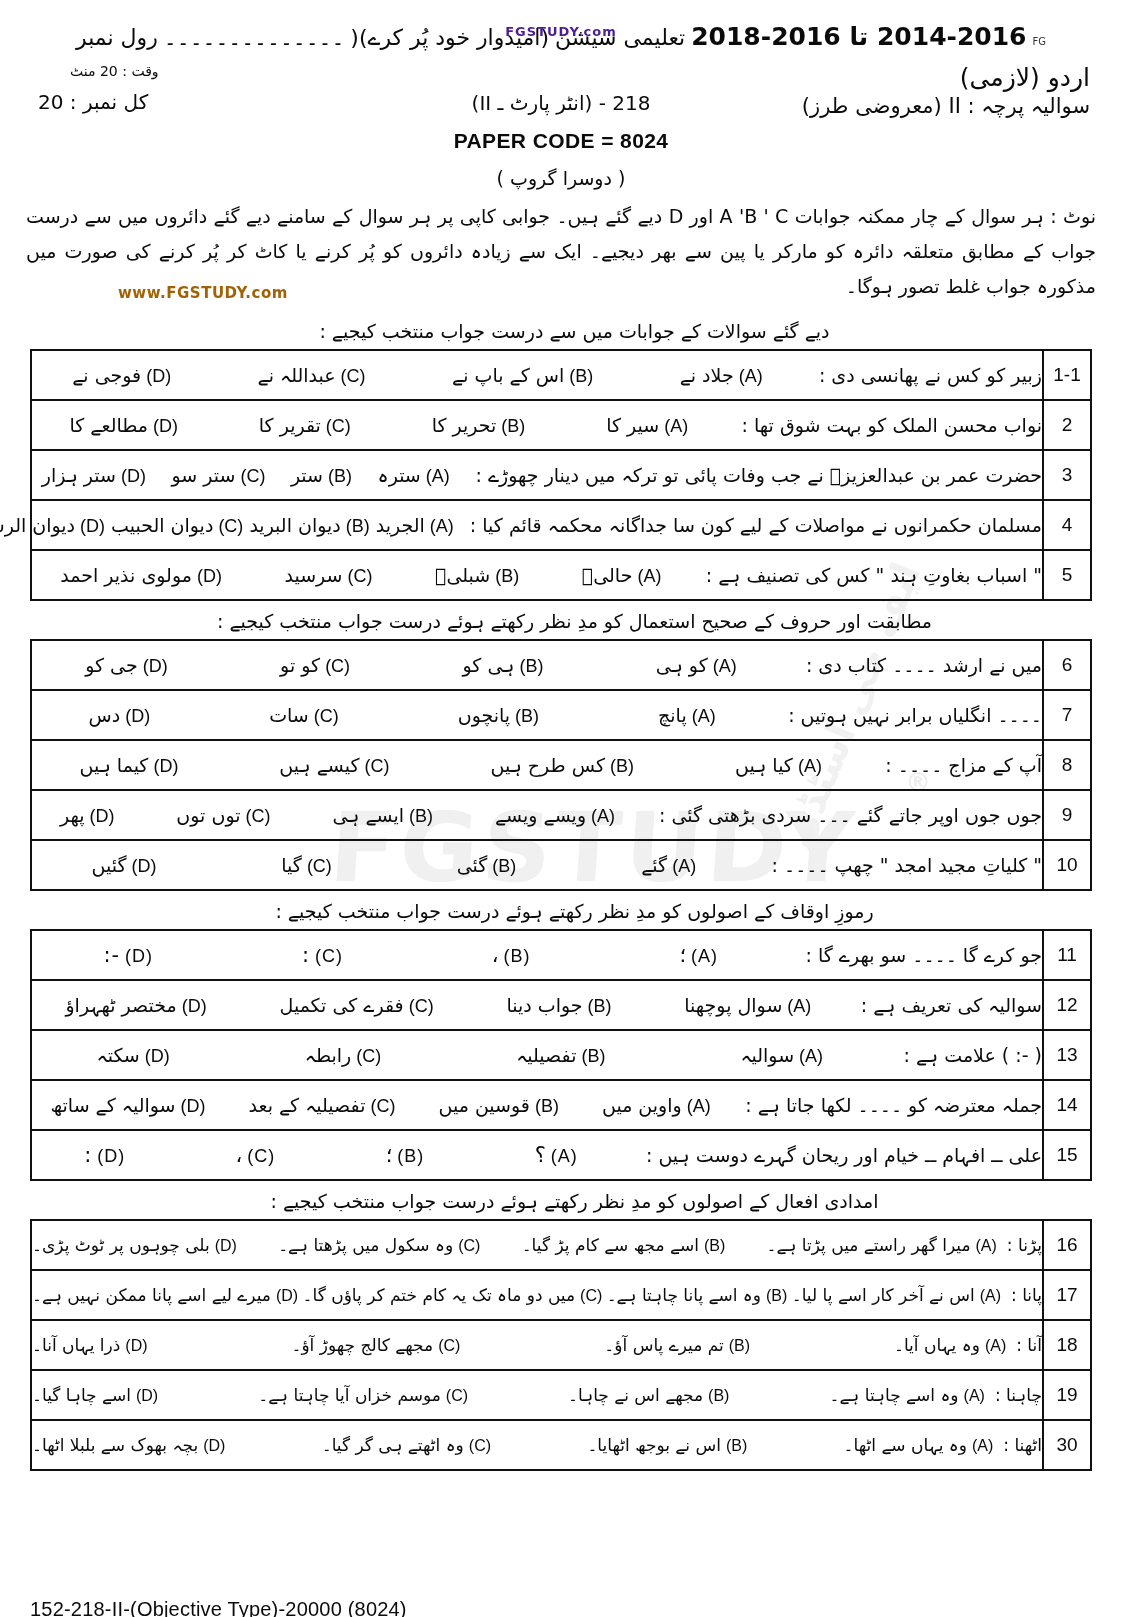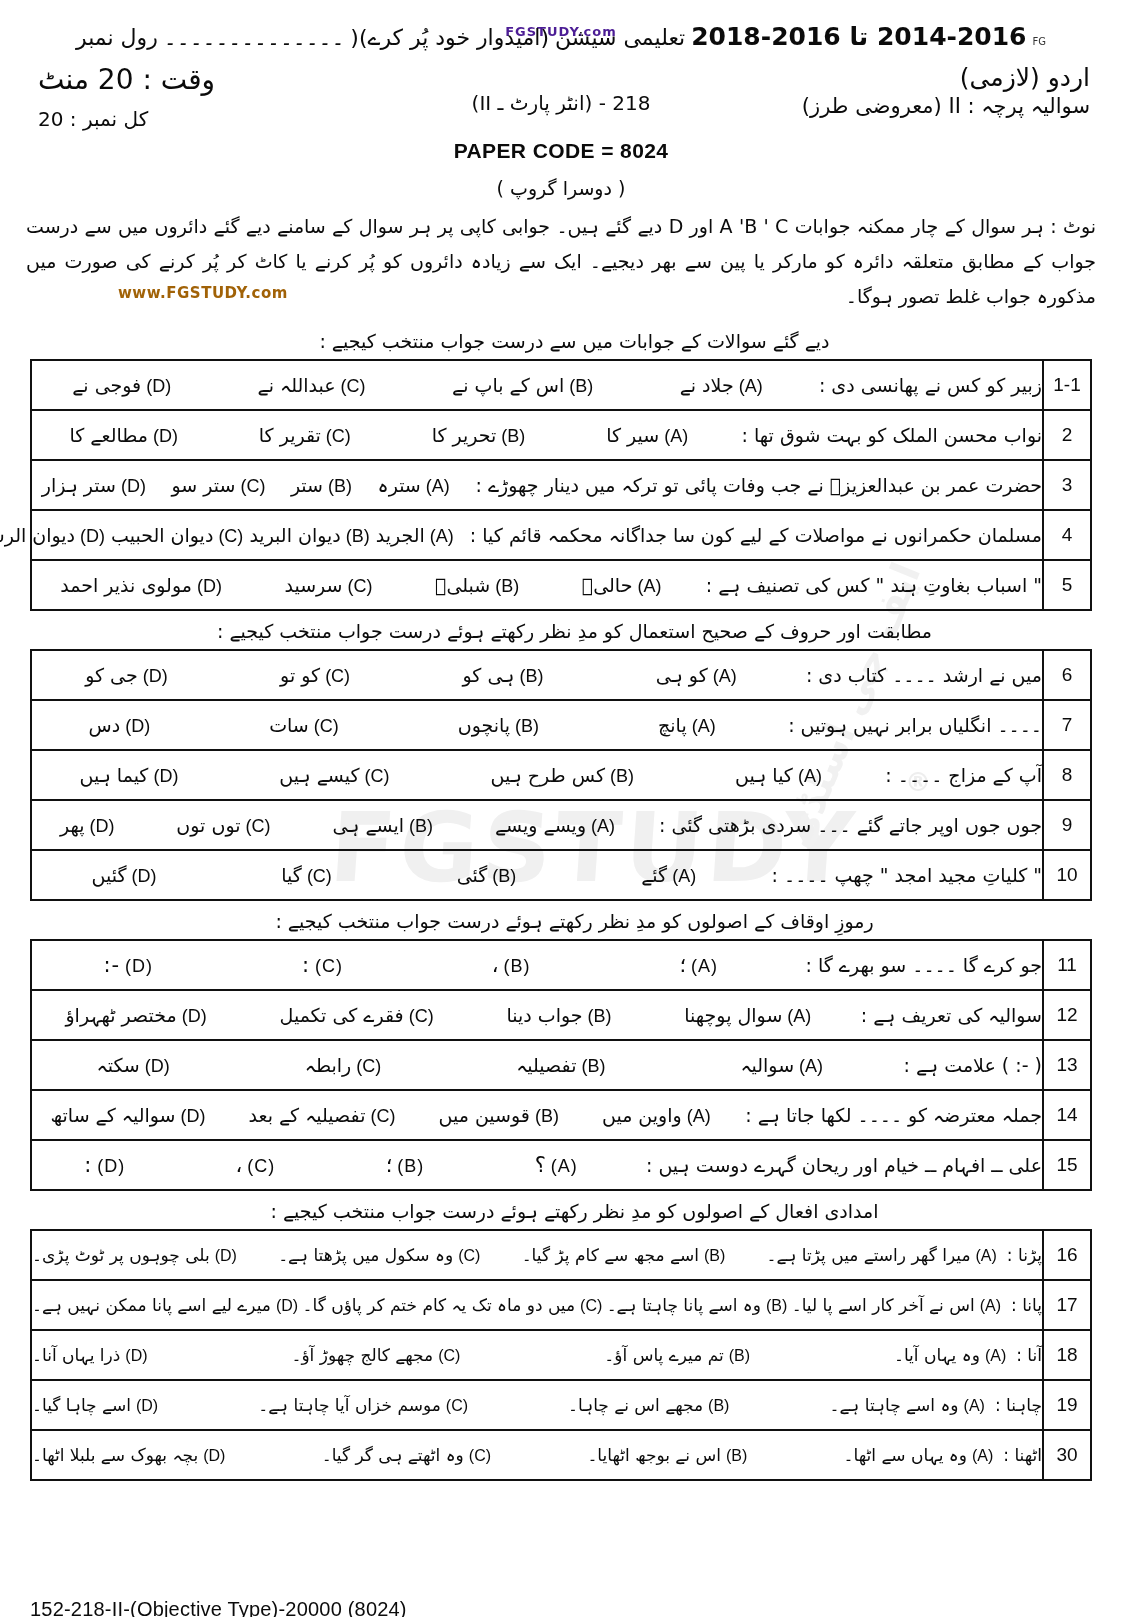--- a/index.html
+++ b/index.html
@@ -103,25 +103,25 @@
   .hdr-center { text-align: center; }
   .hdr-left { text-align: left; padding-left: 24px; direction: rtl; }
 
   .subject { font-size: 25px; letter-spacing: 1px; }
   .paper-no { font-size: 20px; margin-top: 28px; }
   .code-line { font-size: 21px; margin-top: 2px; }
   .paper-code {
     font-size: 21px;
     font-weight: bold;
     font-family: "Liberation Sans", sans-serif;
-    margin-top: 24px;
+    margin-top: 14px;
     letter-spacing: .4px;
   }
   .group { font-size: 19px; margin-top: 14px; text-align: center; }
-  .timeline { font-size: 28px; margin-bottom: 11px; white-space: nowrap; }
+  .timeline { font-size: 14px; margin-bottom: 11px; white-space: nowrap; margin-left: 32px; }
   .marksline { font-size: 20px; white-space: nowrap; }
 
   
   .note {
     position: relative;
     z-index: 2;
     margin: 10px 26px 16px 26px;
     font-size: 19px;
     line-height: 1.85;
     text-align: justify;

